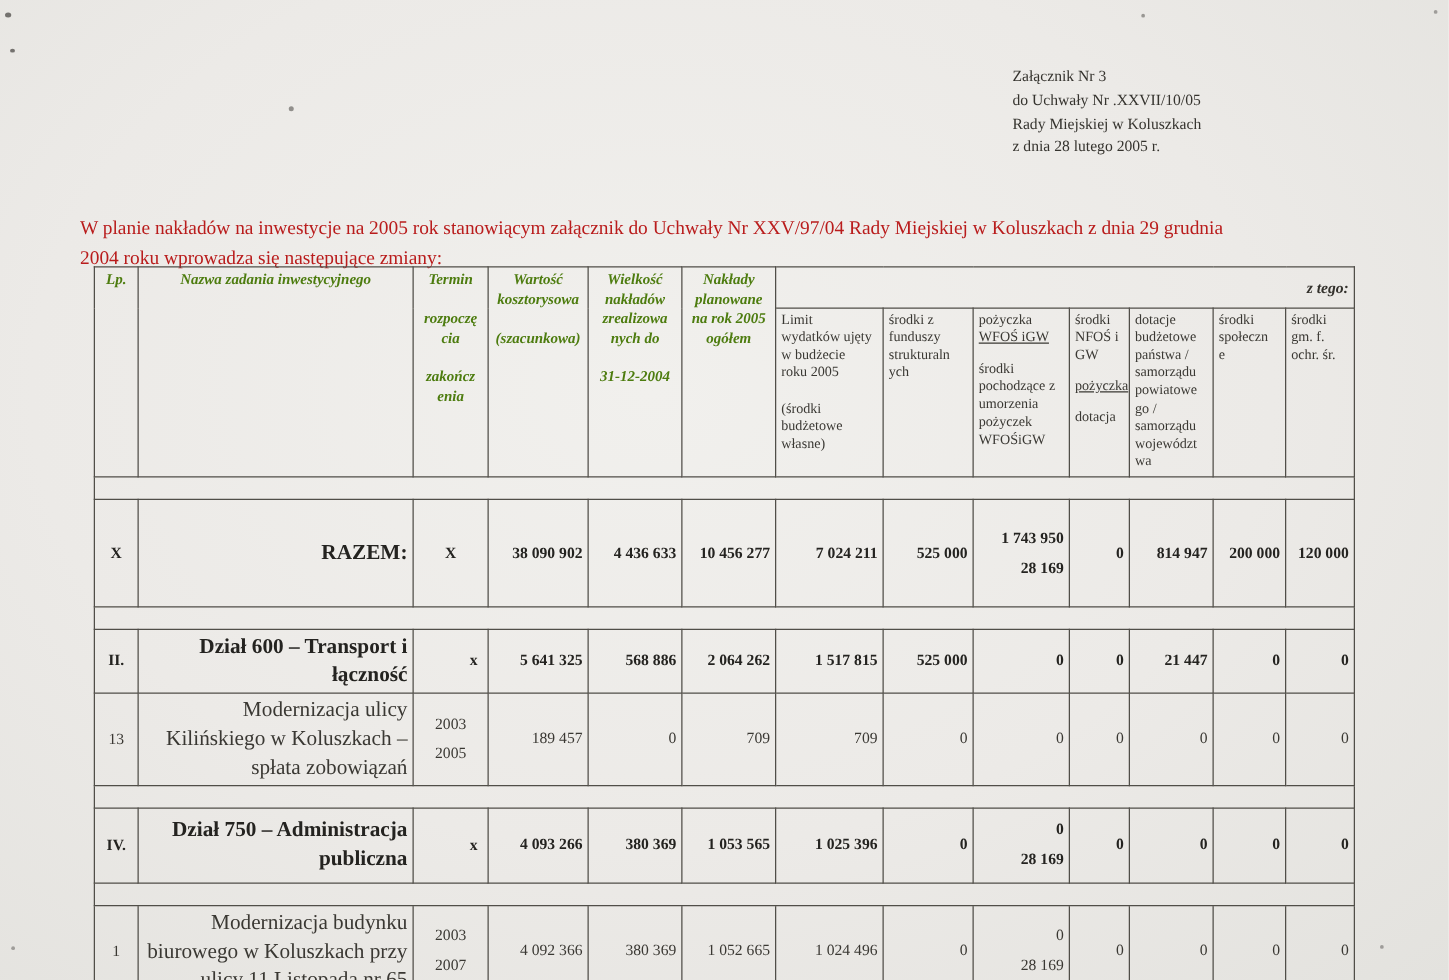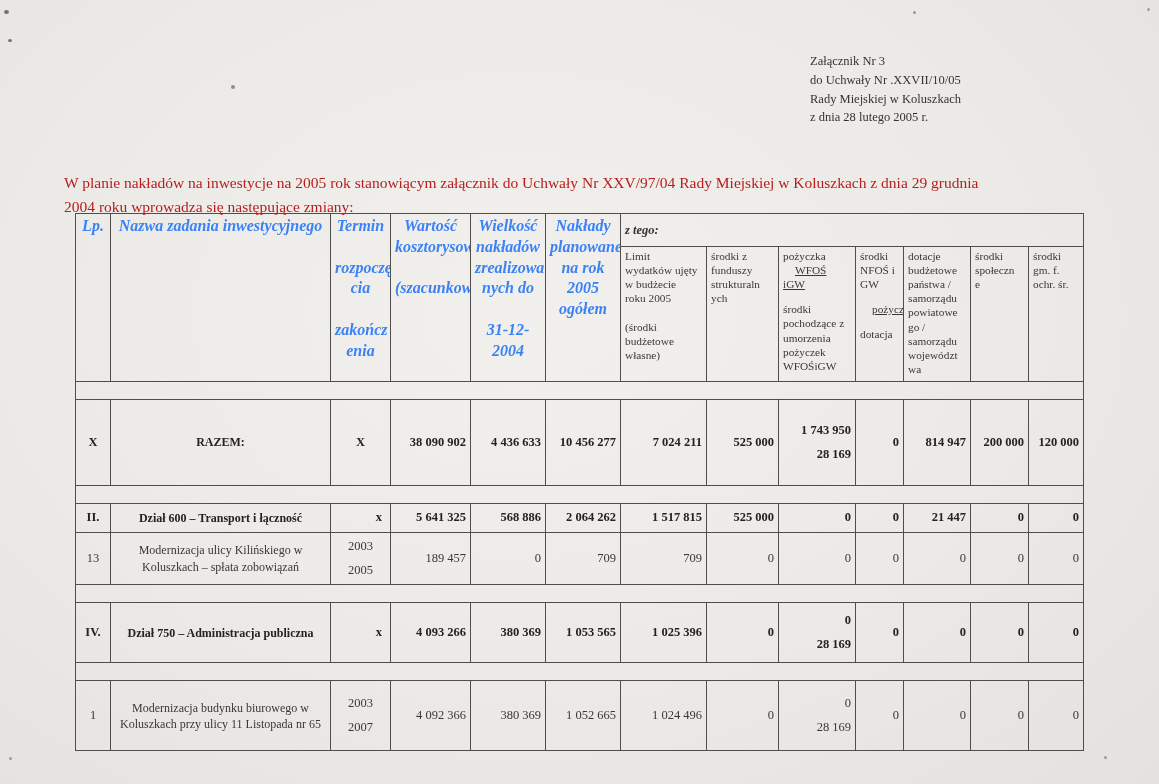--- a/index.html
+++ b/index.html
@@ -28,40 +28,40 @@
     background:transparent;
   }
   table.doc th,table.doc td{
     border:1px solid #504e48;
     padding:2px 4px;
     overflow:hidden;
   }
   
   th{font-weight:normal;}
   .hmain{
-    font-style:italic;font-weight:bold;font-size:16px;
+    font-style:italic;font-weight:bold;font-size:12px;
     vertical-align:top;text-align:center;padding-top:5px;
-    white-space:pre-line;line-height:1.3;color:#3b82f6;
+    white-space:pre-line;line-height:1.3;color:#4d7c0f;
   }
   .hztego{
     font-style:italic;font-weight:bold;font-size:12.5px;
-    text-align:left;vertical-align:middle;height:28px;color:#34322d;
+    text-align:right;vertical-align:middle;height:28px;color:#34322d;
   }
   .hsub{
     font-weight:normal;font-size:11.3px;
     vertical-align:top;text-align:left;padding-top:4px;padding-left:5px;
     white-space:pre-line;line-height:1.25;color:#3a3833;
   }
-  .hsub .u{text-decoration:underline;margin-left:12px;}
+  .hsub .u{text-decoration:underline;}
   .hsub .blockgap{display:block;margin-top:11px;}
   
   tr.spacer td{height:17px;padding:0;}
   
   td.lp{text-align:center;vertical-align:middle;font-size:12.5px;}
-  td.name{text-align:center;vertical-align:middle;font-size:12px;line-height:1.35;padding-left:6px;}
+  td.name{text-align:right;vertical-align:middle;font-size:17px;line-height:1.35;padding-left:6px;}
   td.term{text-align:center;vertical-align:middle;font-size:12.5px;white-space:pre-line;line-height:1.9;}
   td.term.xr{text-align:right;padding-right:8px;line-height:1.2;}
   td.num{text-align:right;vertical-align:middle;font-size:12.5px;padding-right:6px;white-space:pre-line;line-height:1.9;}
   tr.row-total td, tr.row-section td{font-weight:bold;color:#242320;}
   tr.row-detail td{font-weight:normal;color:#3a3833;}
   tr.row-total{height:86px;}
   tr.row-section-ii{height:27px;}
   tr.row-13{height:48px;}
   tr.row-section-iv{height:60px;}
   tr.row-1{height:70px;}

